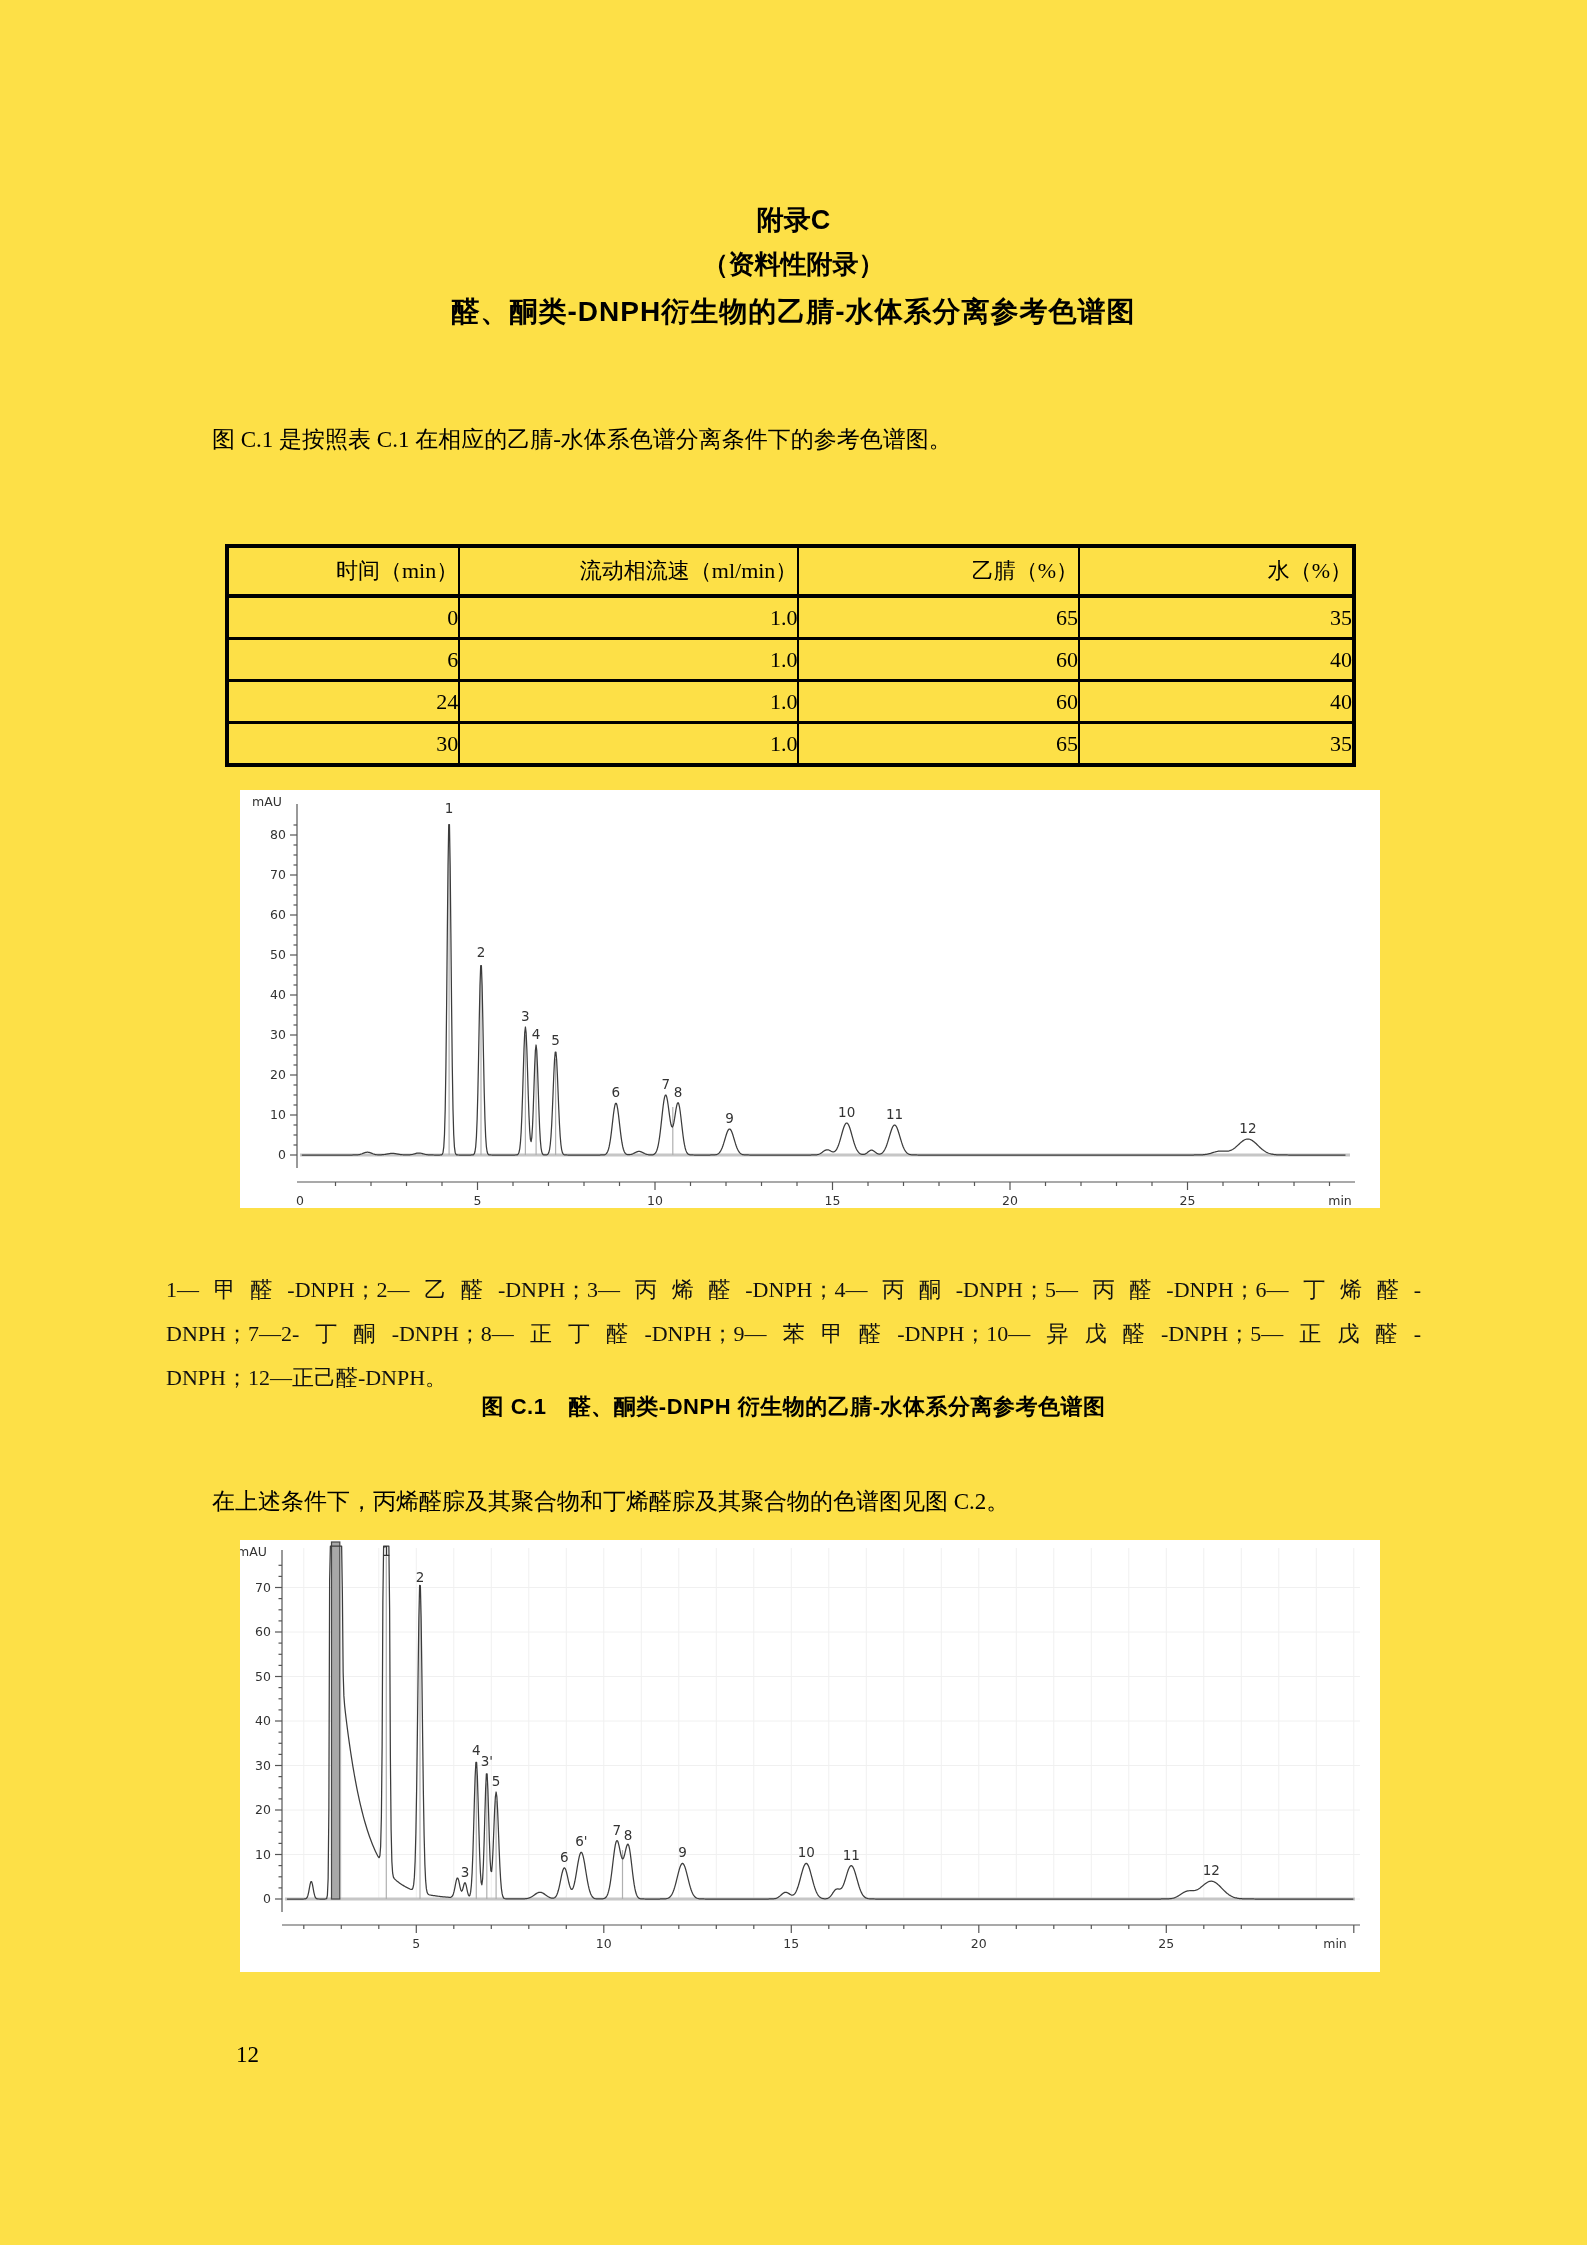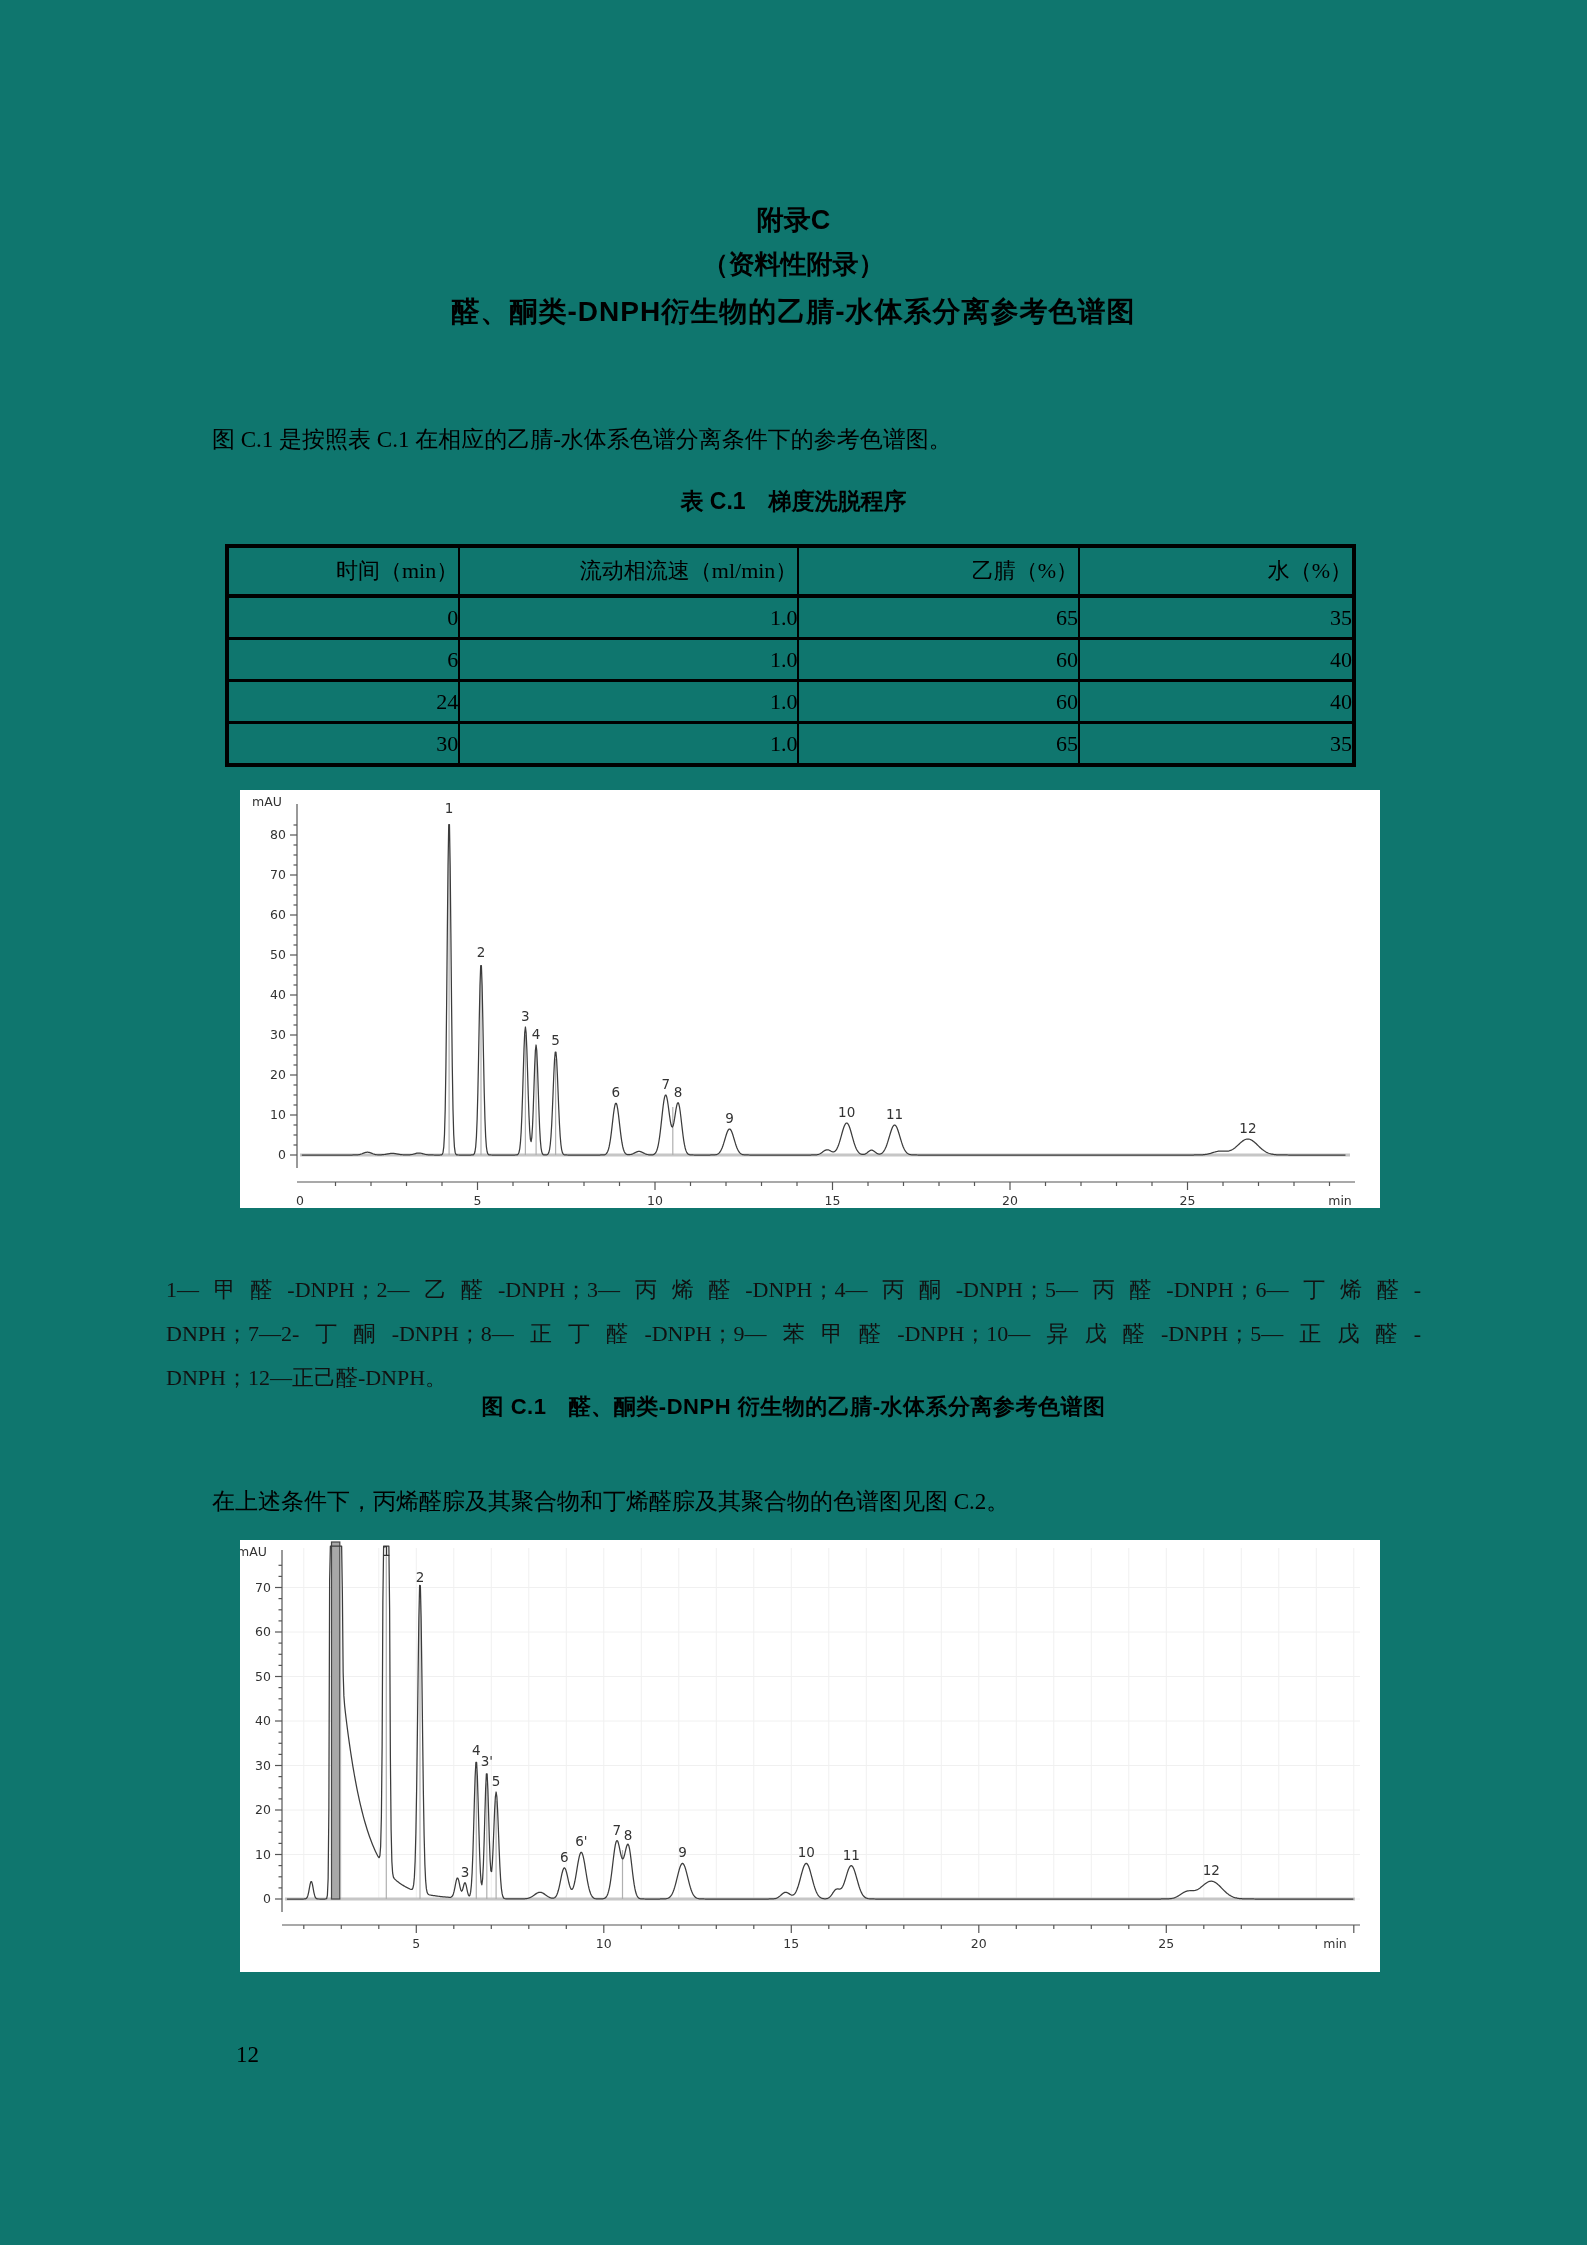--- a/index.html
+++ b/index.html
@@ -1,16 +1,16 @@
 <!DOCTYPE html>
 <html><head>
 <meta charset="utf-8">
 <style>
   html,body{margin:0;padding:0;background:#ffffff;}
-  .page{position:relative;width:1587px;height:2245px;background:#0f766e;overflow:hidden;
+  .page{position:relative;width:1587px;height:2245px;background:#fde047;overflow:hidden;
         font-family:"Liberation Serif","DejaVu Serif",serif;color:#000;}
   .abs{position:absolute;}
   .center{left:0;width:100%;text-align:center;}
   .h-sans{font-family:"Liberation Sans","DejaVu Sans",sans-serif;font-weight:bold;}
   .title1{top:202px;font-size:27px;}
   .title2{top:247px;font-size:26px;}
   .title3{top:293px;font-size:28px;letter-spacing:1px;}
   .para{left:166px;width:1255px;font-size:23px;line-height:32px;text-indent:2em;}
   .tcap{top:486px;font-size:23px;}
   .fcap{top:1392px;font-size:22px;letter-spacing:0.5px;}
@@ -32,21 +32,20 @@
 <div class="page">
 
   <div class="abs center h-sans title1">附录C</div>
 
   <div class="abs center h-sans title2">（资料性附录）</div>
 
   <div class="abs center h-sans title3">醛、酮类-DNPH衍生物的乙腈-水体系分离参考色谱图</div>
 
   <div class="abs para" style="top:424px;">图 C.1 是按照表 C.1 在相应的乙腈-水体系色谱分离条件下的参考色谱图。</div>
 
-  <div class="abs center h-sans tcap">表 C.1　梯度洗脱程序</div>
 
   <table class="gradient-table">
       <colgroup>
         <col style="width:20.6%">
         <col style="width:30.1%">
         <col style="width:24.9%">
         <col style="width:24.4%">
       </colgroup>
       <thead>
         <tr>

